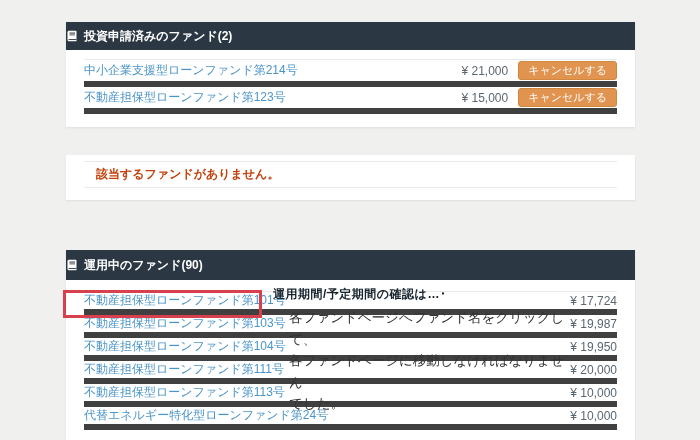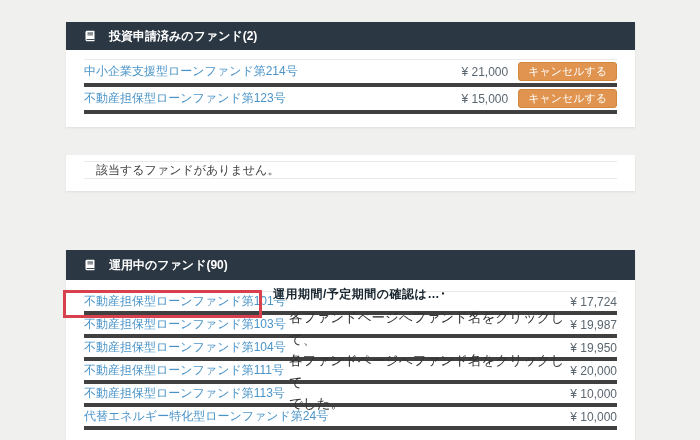--- a/index.html
+++ b/index.html
@@ -8,49 +8,49 @@
     position:relative; width:700px; height:440px;
     background:#f0f0ee; overflow:hidden;
     font-family:"Liberation Sans","DejaVu Sans",sans-serif;
   }
   .card {
     position:absolute; left:66px; width:569px; background:#ffffff;
     box-shadow:0 1px 2px rgba(0,0,0,0.08);
   }
   .card-header {
     height:28px; background:#2b3742; color:#ffffff;
-    display:flex; align-items:center; gap:13px;
-    padding:0 18px; font-size:12px; font-weight:bold;
+    display:flex; align-items:center; gap:6px;
+    padding:0 0; font-size:12px; font-weight:bold;
   }
   .card-header.tall { height:30px; }
   .hicon { display:flex; align-items:center; }
   .card-body { padding:9px 18px 13px 18px; }
   .rows { border-top:1px solid #e9e9e9; }
   .frow {
     display:flex; align-items:center; height:27px;
-    border-bottom:4px solid #404040;
+    border-bottom:6px solid #404040;
   }
   .frow.small { height:23px; }
   .fund-link {
     color:#4a94c8; font-size:12px; text-decoration:none; cursor:pointer;
     white-space:nowrap;
   }
   .amount {
     margin-left:auto; color:#5a6670; font-size:12px; white-space:nowrap;
   }
   .cancel-btn {
     margin-left:10px; height:19px; padding:0 9px;
     background:#e0944f; border:1px solid #d2873e; border-radius:3px;
     color:#ffffff; font-size:11px; display:flex; align-items:center;
     cursor:pointer; white-space:nowrap;
   }
   .empty-row {
-    display:flex; align-items:center; height:18px;
+    display:flex; align-items:center; height:27px;
     border-top:1px solid #e9e9e9; border-bottom:1px solid #e9e9e9;
-    padding-left:12px; color:#404040; font-size:12px;
+    padding-left:12px; color:#c2410c; font-size:12px;font-weight:bold;
   }
   .body2 { padding:6px 18px 12px 18px; }
   .body3 { padding:11px 18px 20px 18px; }
   .annotation {
     position:absolute; left:273px; top:284px; width:300px; z-index:5;
   }
   .ann-title {
     font-size:12px; font-weight:bold; color:#17242e; line-height:20px;
     margin-bottom:3px; letter-spacing:0.5px;
   }
@@ -137,19 +137,19 @@
           <a class="fund-link">代替エネルギー特化型ローンファンド第24号</a>
           <span class="amount">¥ 10,000</span>
         </div>
       </div>
     </div>
   </div>
 
   <div class="annotation">
     <div class="ann-title">運用期間/予定期間の確認は…･</div>
     <div class="ann-line">各ファンドページへファンド名をクリックして、</div>
-    <div class="ann-line">各ファンドページへファンド名をクリックして</div>
+    <div class="ann-line">各ファンドページに移動しなければなりません</div>
     <div class="ann-line">でした。</div>
   </div>
 
   <div class="highlight-box"></div>
 
 </div>
 
 </body></html>

